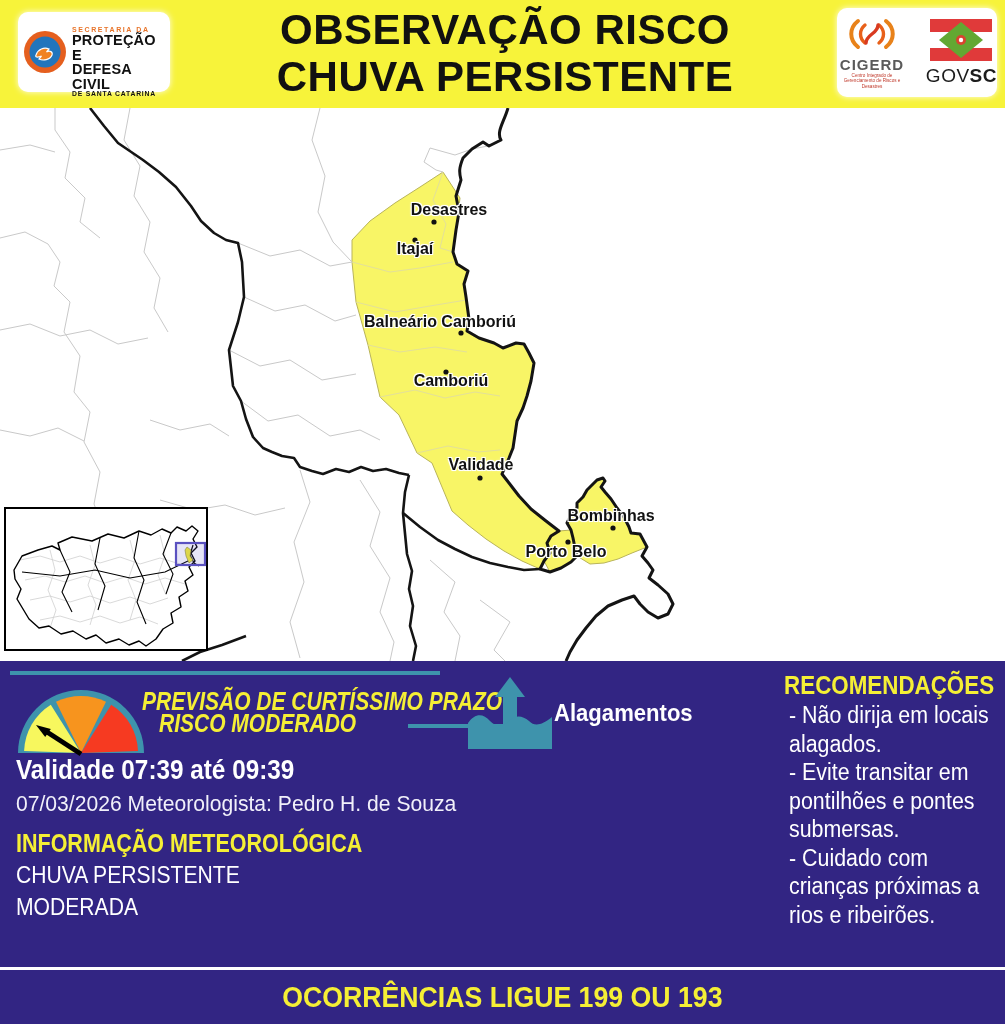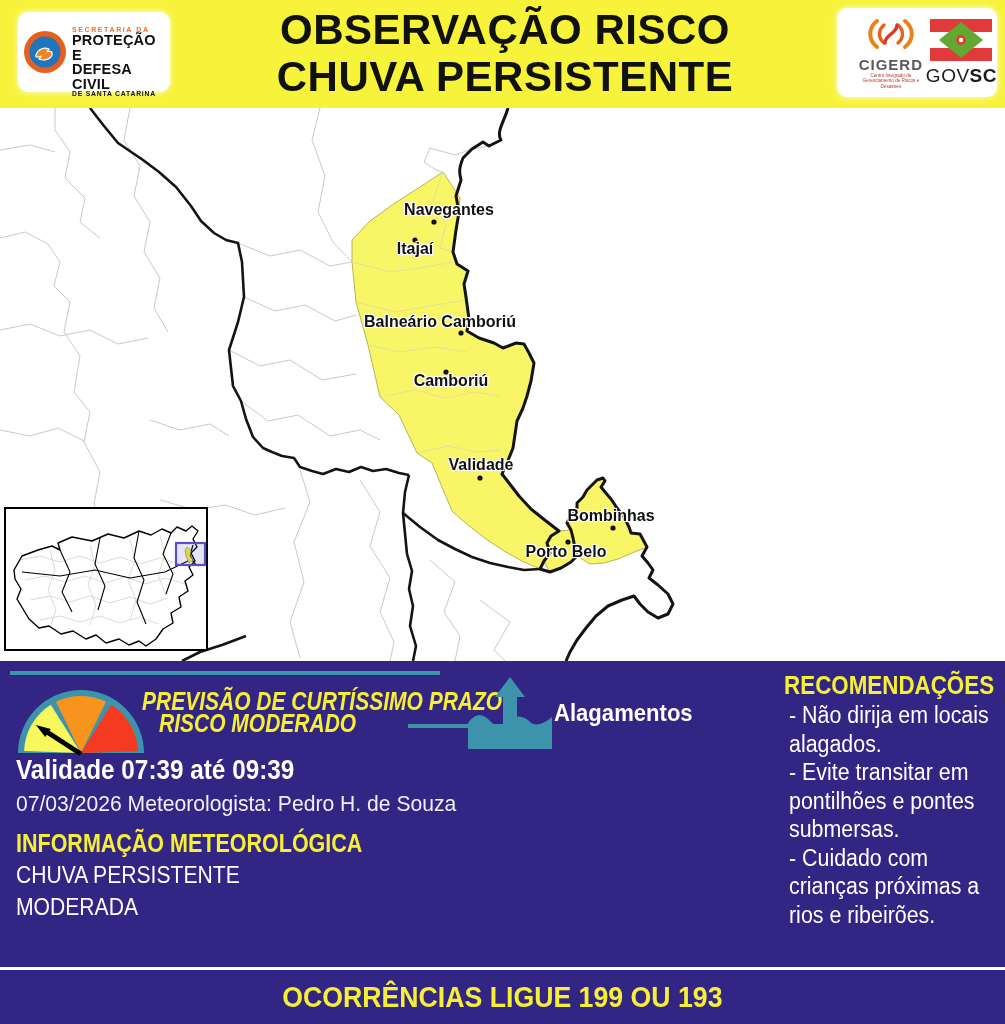--- a/index.html
+++ b/index.html
@@ -11,21 +11,21 @@
   #header{left:0;top:0;width:1005px;height:108px;background:#f7f33a;}
   #title{left:205px;top:6px;width:600px;text-align:center;color:#111;
     font-weight:700;font-size:42px;line-height:1.13;letter-spacing:.5px;}
   .logo-box{background:#fff;border-radius:10px;box-shadow:0 0 6px rgba(255,255,255,.9);}
   #dc-box{left:18px;top:12px;width:152px;height:80px;}
   #dc-circle{left:4px;top:17px;}
   #dc-text{left:54px;top:14px;width:96px;line-height:1;}
   .dc-top{color:#e8742a;font-size:7px;font-weight:700;letter-spacing:1.6px;}
   .dc-main{color:#111;font-weight:700;font-size:14.5px;letter-spacing:.2px;}
   .dc-sub{color:#111;font-weight:700;font-size:6.8px;letter-spacing:.8px;}
-  #right-box{left:837px;top:8px;width:160px;height:89px;display:flex;align-items:center;justify-content:flex-end;}
+  #right-box{left:837px;top:8px;width:160px;height:89px;display:flex;align-items:center;justify-content:space-between;}
   .cigerd-name{color:#5a5a5a;font-weight:700;font-size:15px;letter-spacing:1px;text-align:center;}
   .cigerd-sub{color:#c0392b;font-size:4.6px;line-height:1.15;text-align:center;width:70px;}
   .govsc-text{font-size:19px;color:#1c1c1c;text-align:center;letter-spacing:.5px;}
   .govsc-text b{font-weight:700;}
 
   
   #map{left:0;top:108px;width:1005px;height:553px;background:#fff;}
   .city-label{position:absolute;transform:translateX(-50%);white-space:nowrap;
     font-weight:700;font-size:16px;color:#111;
     text-shadow:-1px -1px 0 #fff,1px -1px 0 #fff,-1px 1px 0 #fff,1px 1px 0 #fff,0 0 3px #fff;}
@@ -205,21 +205,21 @@
           <path d="M 171,533 L 163,554 173,574 166,594"></path>
           <path d="M 22,572 L 60,576 95,570 130,578 165,572 190,560"></path>
         </g>
         <path d="M 193,545 L 190,555 194,563 199,566" stroke="#000" stroke-width="1.2" fill="none"></path>
         <path d="M 187,547 L 191,550 190,556 193,560 189,563 186,556 185,550 Z" fill="#f5ef35" stroke="#8a8a30" stroke-width=".6"></path>
         <rect x="176" y="543" width="29" height="22" fill="rgba(90,81,192,.15)" stroke="#5a51c0" stroke-width="2.2"></rect>
       </g>
     </svg>
 
     
-    <div class="city-label" style="left:449px;top:93px;">Navegantes</div>
+    <div class="city-label" style="left:449px;top:93px;">Desastres</div>
     <div class="city-label" style="left:409px;top:132px;padding-left:12px;">Itajaí</div>
     <div class="city-label" style="left:440px;top:205px;">Balneário Camboriú</div>
     <div class="city-label" style="left:451px;top:264px;">Camboriú</div>
     <div class="city-label" style="left:481px;top:348px;">Validade</div>
     <div class="city-label" style="left:611px;top:399px;">Bombinhas</div>
     <div class="city-label" style="left:566px;top:435px;">Porto Belo</div>
   </div>
 
   <div id="footer" class="abs">
 

